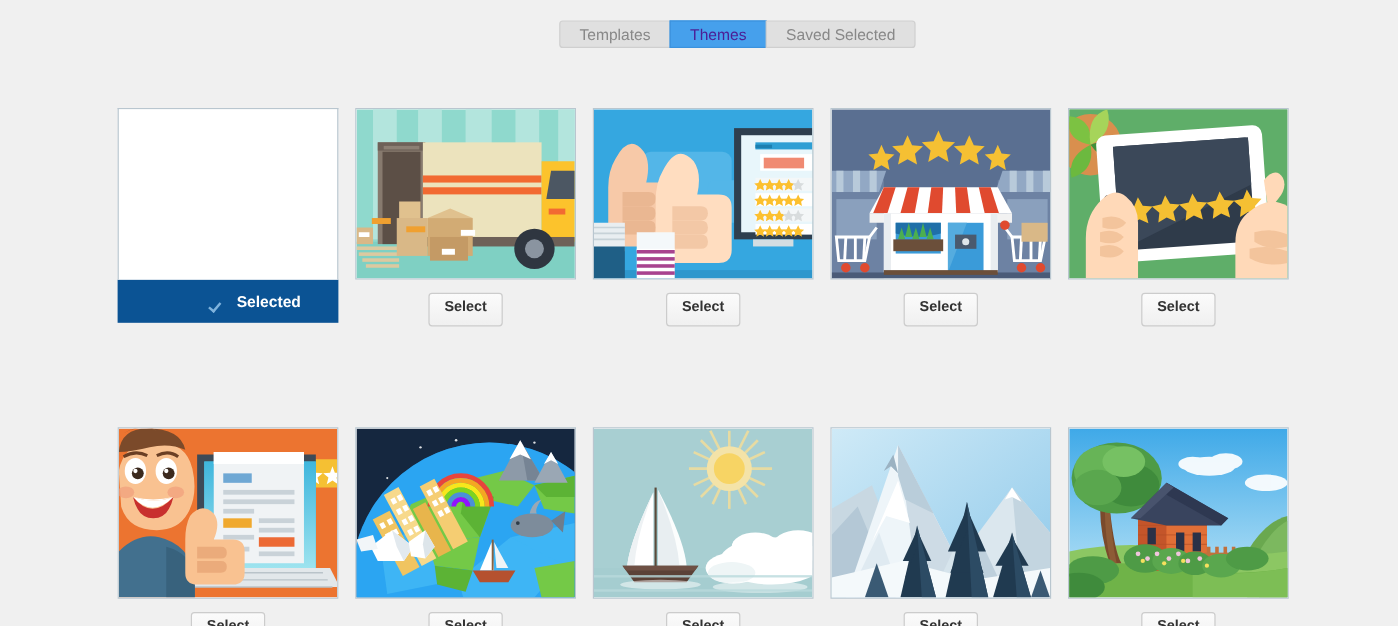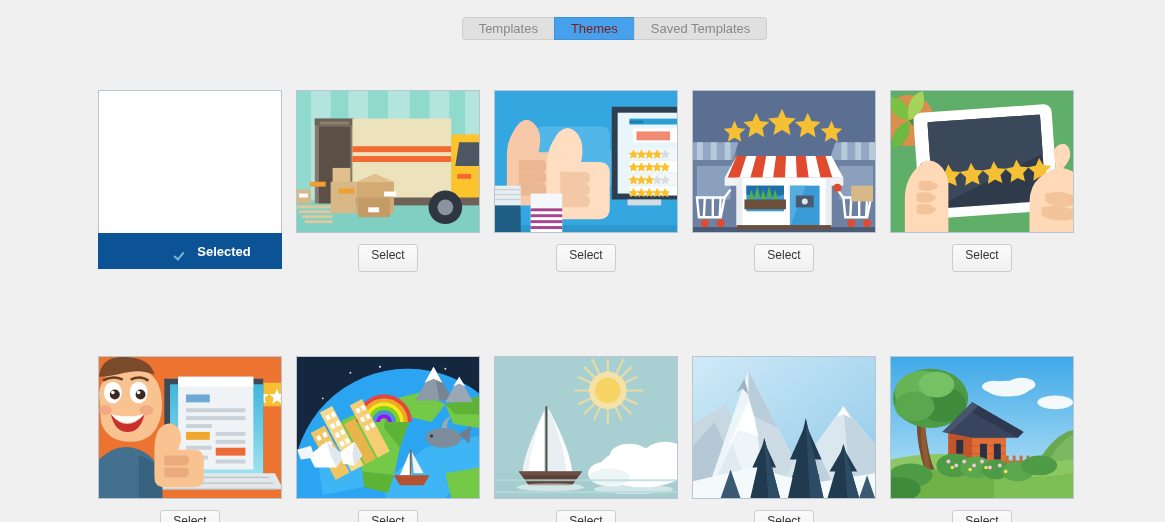--- a/index.html
+++ b/index.html
@@ -39,21 +39,21 @@
     height: 23px;
     display: flex;
     align-items: center;
     justify-content: center;
   }
   .tab.first { border-radius: 3px 0 0 3px; }
   .tab.last  { border-radius: 0 3px 3px 0; }
   .tab.active {
     background: #46a0ec;
     border-color: #3b92de;
-    color: #7f1d1d;
+    color: #4c1d95;
   }
   .tab + .tab { margin-left: -1px; }
 
   
   .grid {
     position: absolute;
     left: 98px;
     top: 90px;
     width: 976px;
   }
@@ -126,29 +126,30 @@
     color: #333333;
     background: linear-gradient(#fbfbfb, #f0f0f0);
     border: 1px solid #cccccc;
     border-radius: 3px;
     padding: 4px 12px 22px 12px;
     line-height: 1;
     cursor: pointer;
     font-family: "Liberation Sans", sans-serif;
     box-sizing: border-box;
     height: 24px;
+    font-weight: bold;
   }
 </style>
 </head>
 <body>
 
 <div class="tabbar">
   <div class="tab first">Templates</div>
   <div class="tab active">Themes</div>
-  <div class="tab last">Saved Templates</div>
+  <div class="tab last">Saved Selected</div>
 </div>
 
 <div class="grid">
 
   <div class="row row1">
 
     <div class="cell selected">
       <div class="thumb">
         <svg viewBox="0 0 184 143" preserveAspectRatio="none">
           <rect x="0" y="0" width="184" height="143" fill="#ffffff"></rect>

